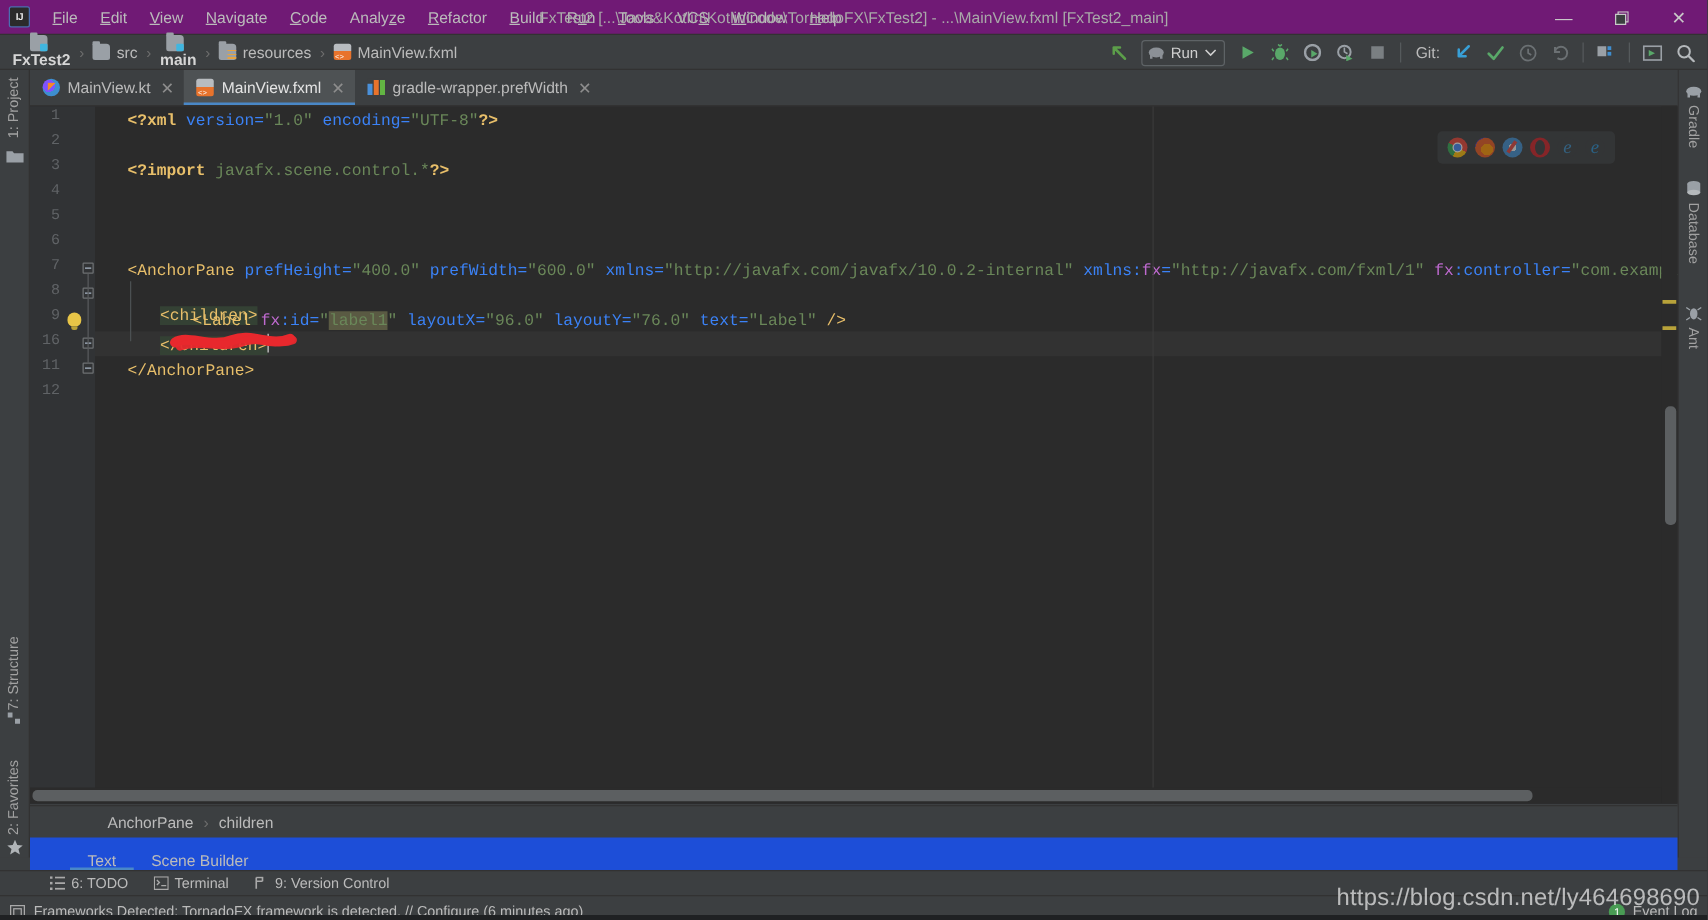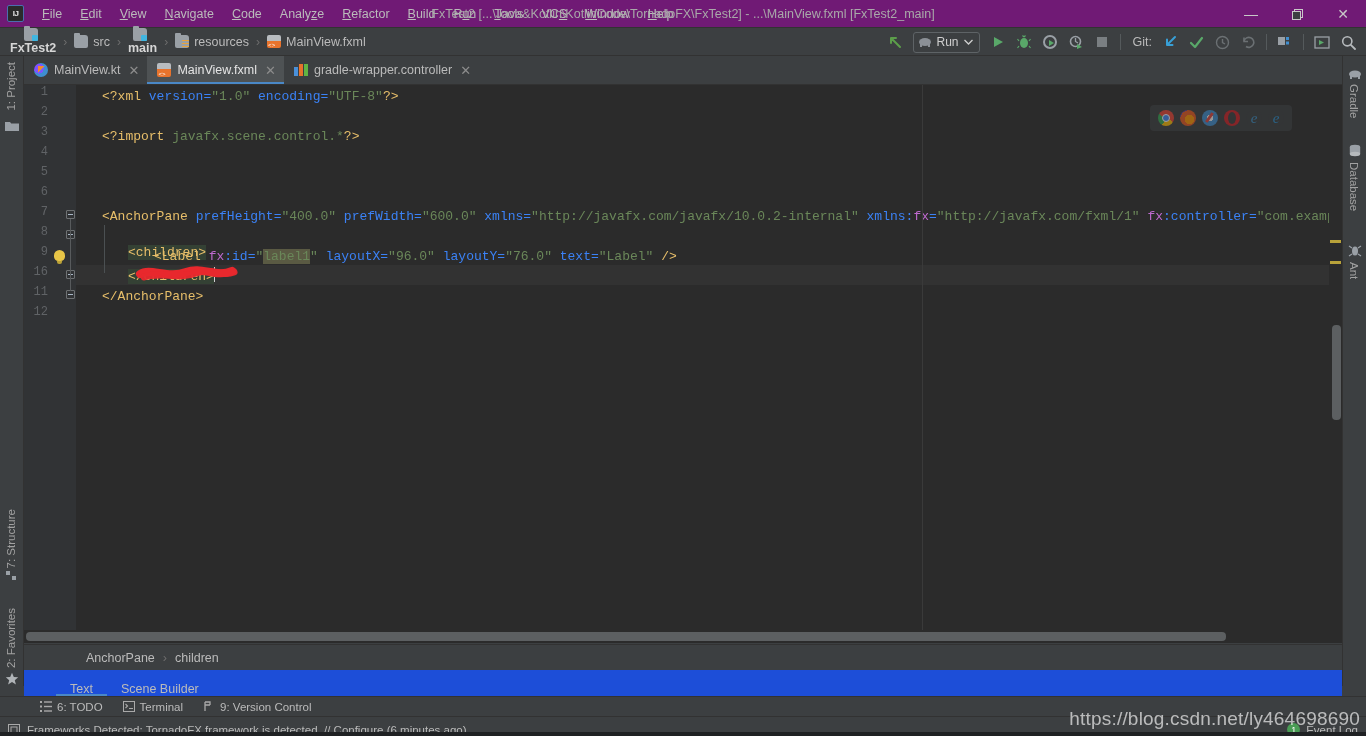--- a/index.html
+++ b/index.html
@@ -178,21 +178,21 @@
   .code {
     position: absolute; left: 52px; top: 0; right: 0; bottom: 0;
     font-family: "Liberation Mono", monospace; font-size: 13px;
     line-height: 20px; white-space: pre; color: #a9b7c6;
   }
   .code .ln { position: absolute; left: 26px; white-space: pre; }
   .tagpunct { color: #e8bf6a; }
   .attr     { color: #3b82f6; }
   .attrns   { color: #bf6ad0; }
   .str      { color: #6a8759; }
-  .pi       { color: #e8bf6a; }
+  .pi       { color: #e8bf6a; font-weight: bold; }
   .hl-children { background: #344134; }
   .hl-id   { background: #5a5a43; color:#6a8759; }
   .caret { display:inline-block; width:1px; height:15px; background:#cfcfcf; vertical-align:-2px; }
 
   .sel-stripe {
     position:absolute; left:0; right:0; height:20px; background:#323232;
   }
   .indent-guide { position:absolute; width:1px; background:#4b5052; }
 
   
@@ -506,21 +506,21 @@
       <span>MainView.kt</span>
       <span class="tab-close">✕</span>
     </div>
     <div class="tab active">
       <span class="tab-ico ic-fxml"></span>
       <span>MainView.fxml</span>
       <span class="tab-close">✕</span>
     </div>
     <div class="tab">
       <span class="tab-ico ic-props"></span>
-      <span>gradle-wrapper.controller</span>
+      <span>gradle-wrapper.prefWidth</span>
       <span class="tab-close">✕</span>
     </div>
   </div>
 
   <div class="editor">
 
     <div class="sel-stripe" style="top:180px;"></div>
 
     <div class="gutter">
       <div class="gutter-line" style="top:0px">1</div>

